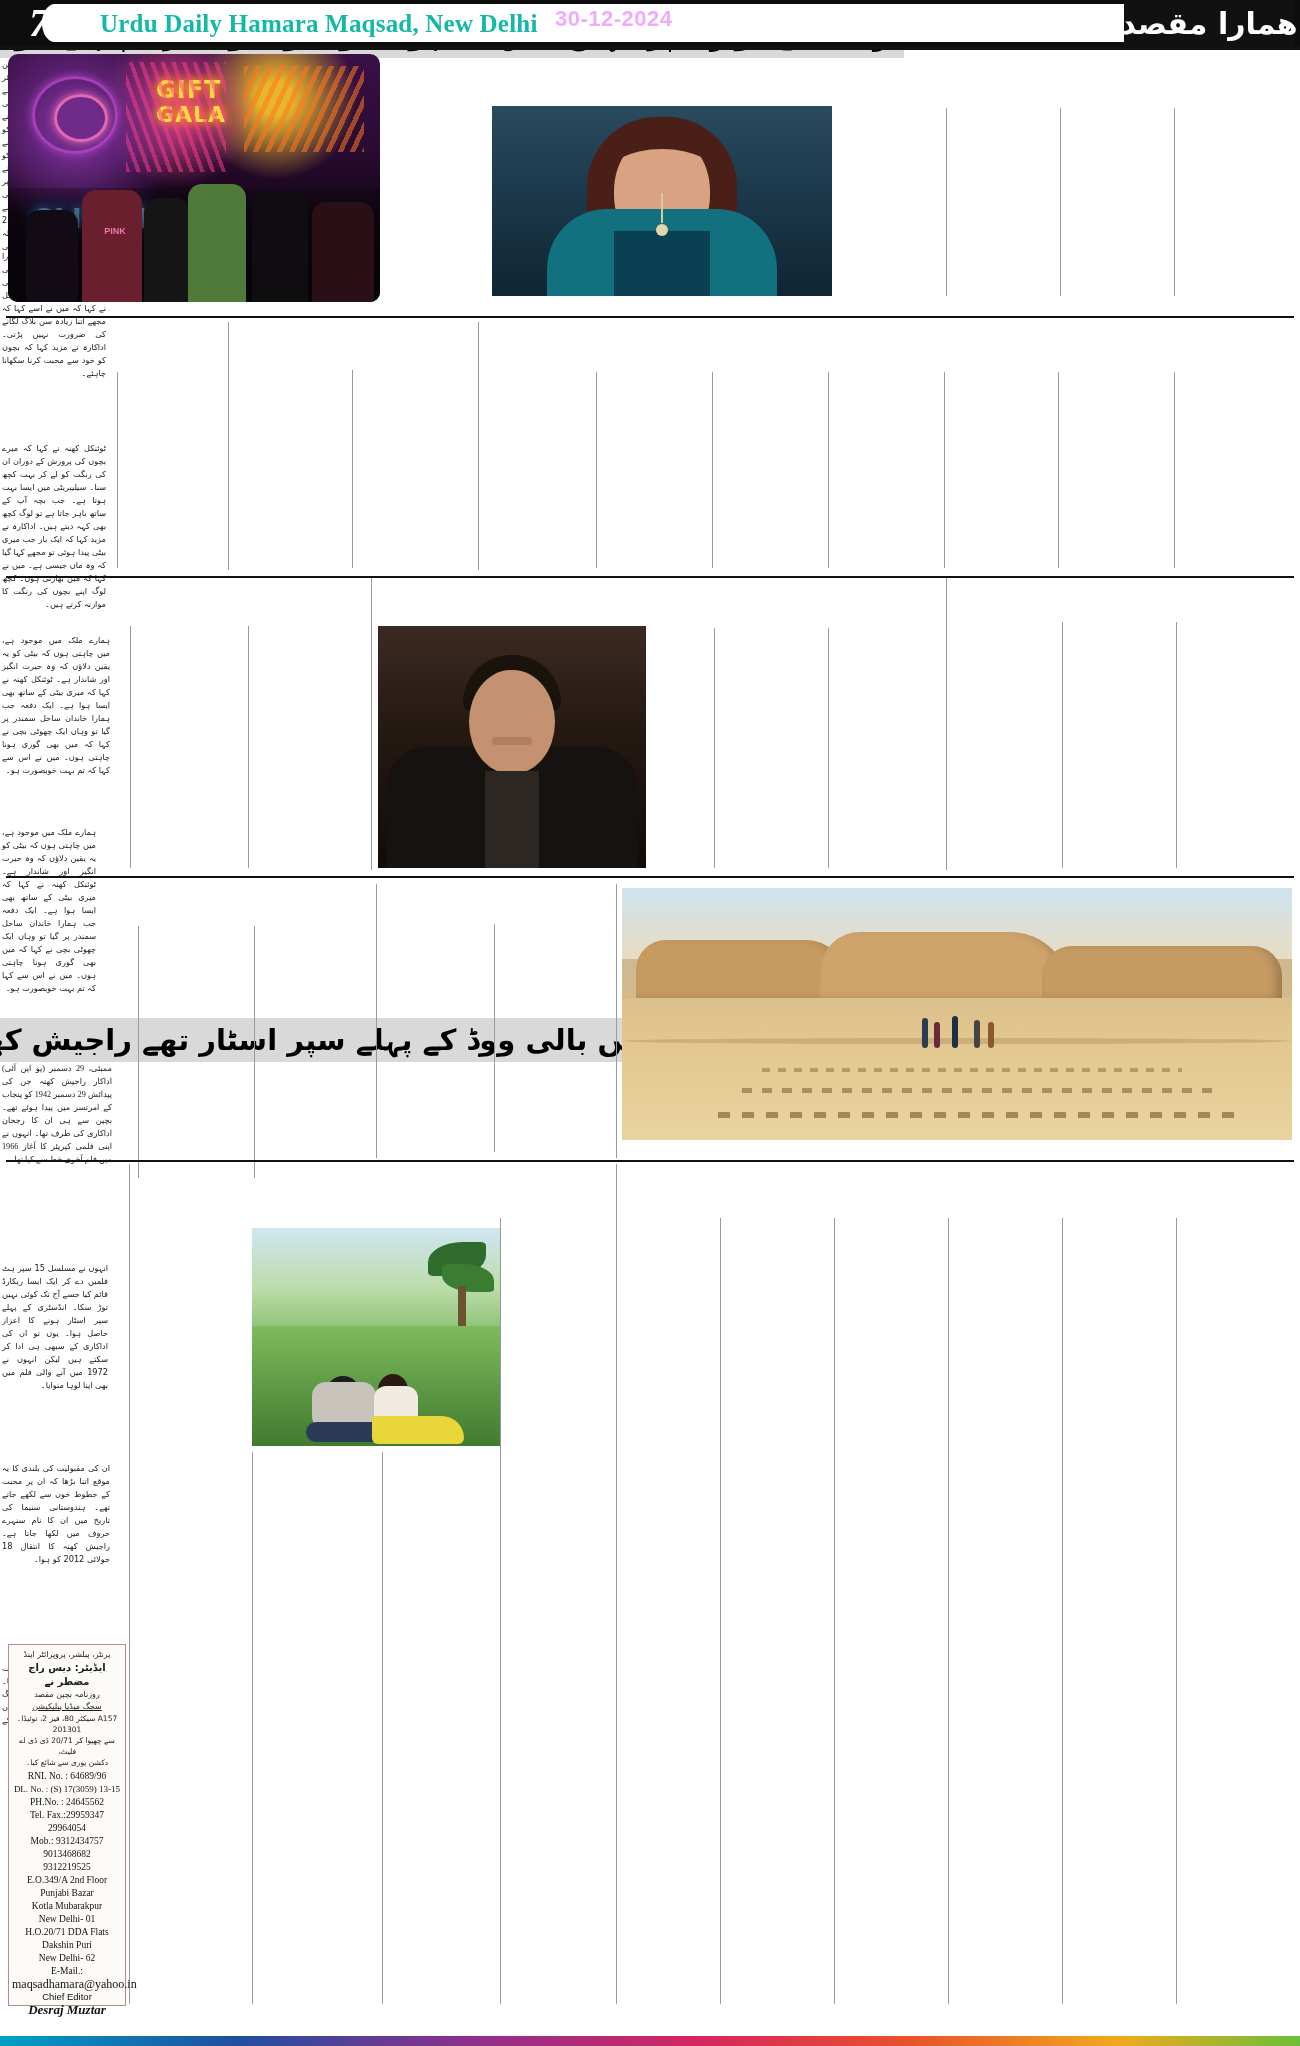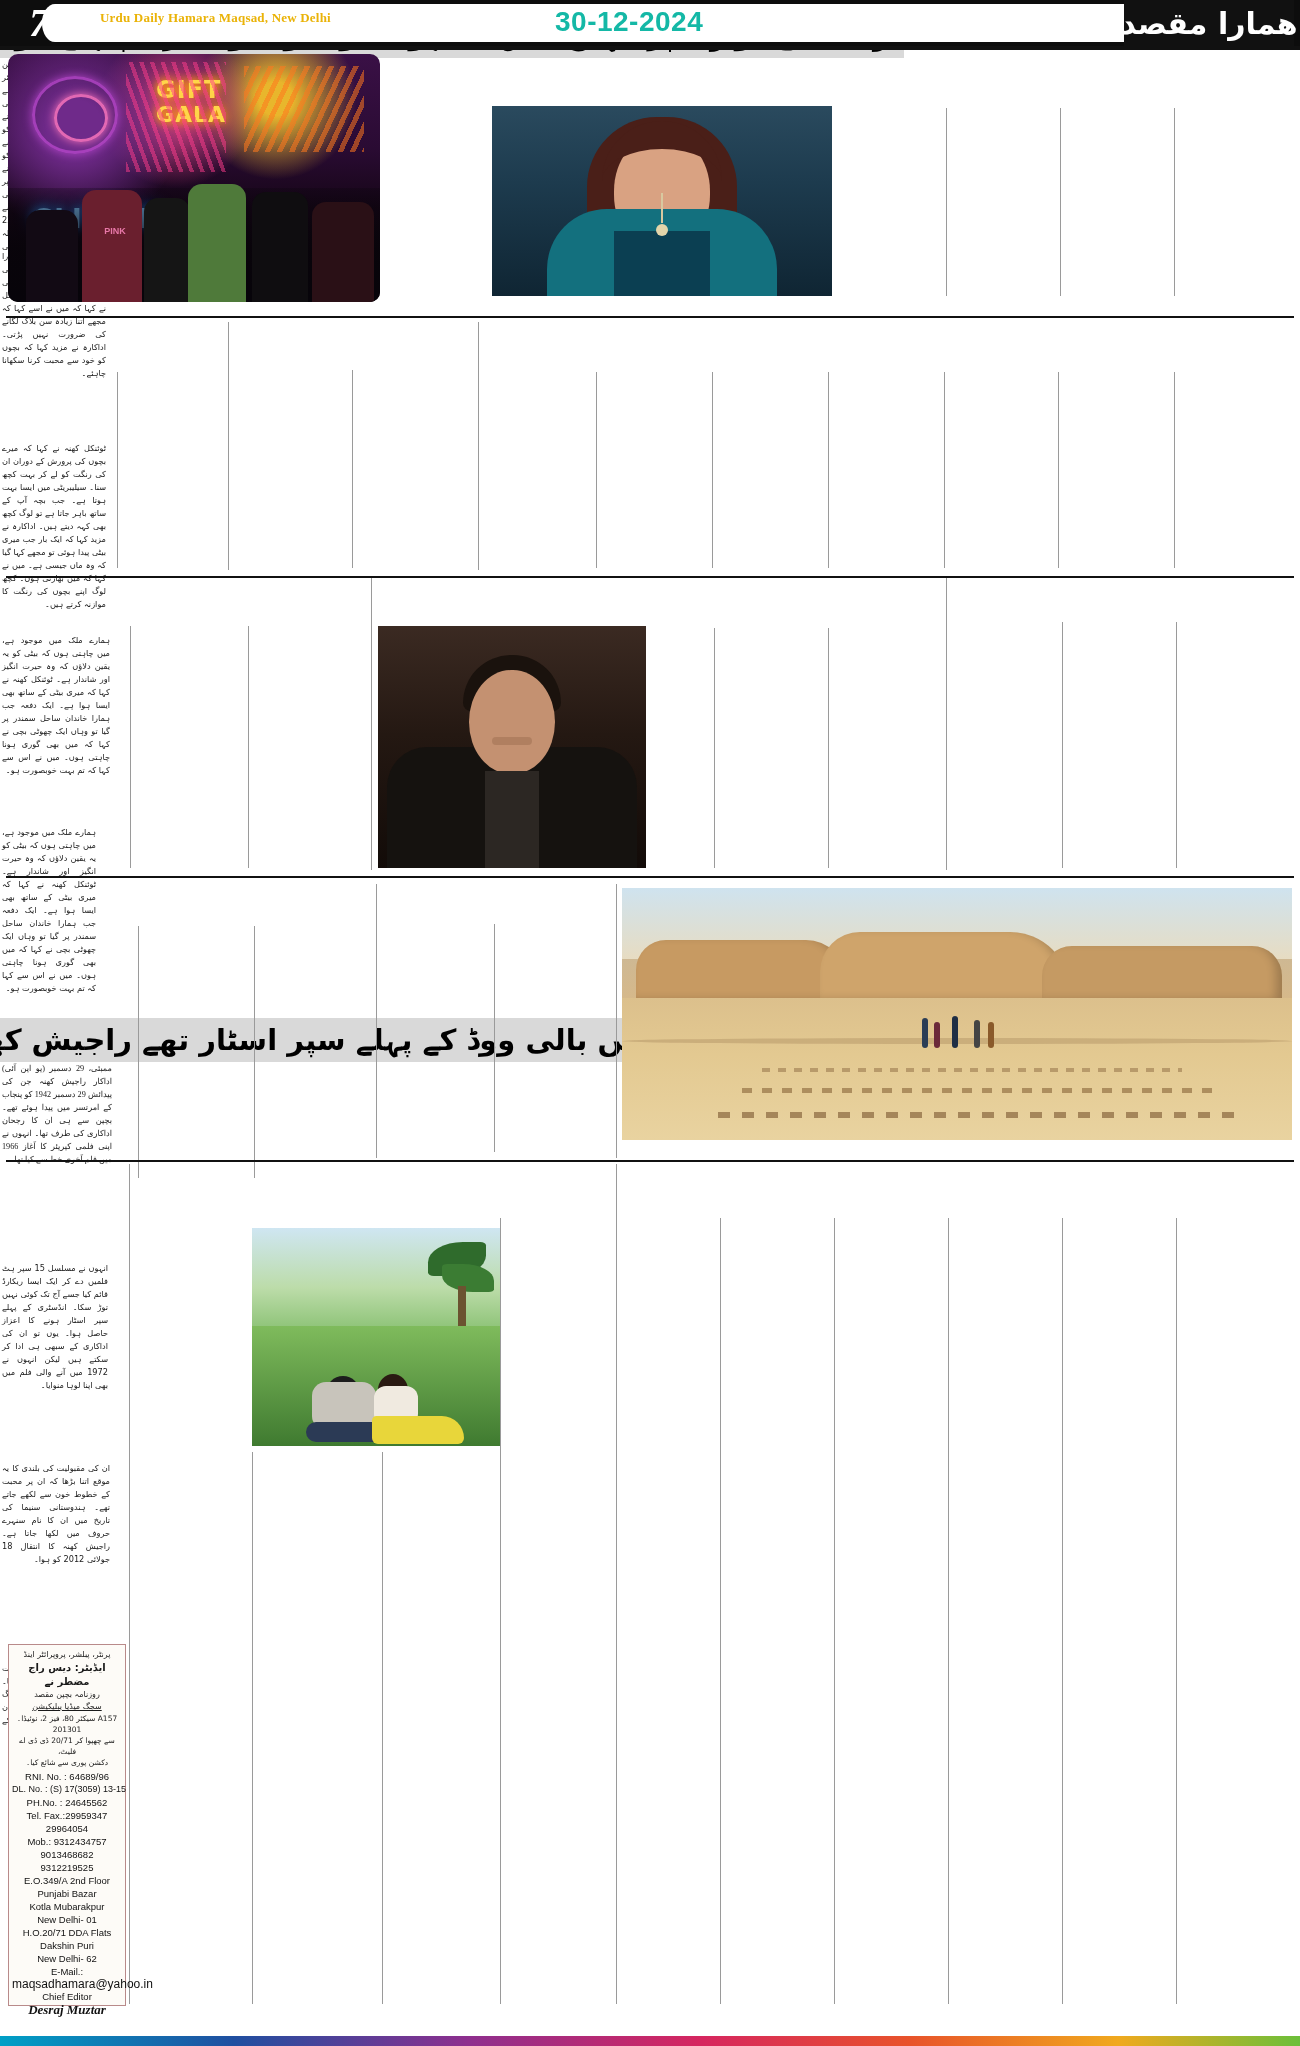--- a/index.html
+++ b/index.html
@@ -34,26 +34,26 @@
   }
   .page-number {
     position: absolute; left: 16px; top: 2px; width: 46px; height: 42px;
     color: #ffffff; font-family: "Liberation Serif", serif; font-weight: bold;
     font-size: 40px; line-height: 42px; text-align: center;
     font-style: italic;
   }
   .masthead-title {
     position: absolute; left: 100px; top: 10px;
     font-family: "Liberation Serif", serif; font-weight: bold;
-    font-size: 13px; color: #eab308; letter-spacing: .2px;
+    font-size: 25px; color: #14b8a6; letter-spacing: .2px;
   }
   .masthead-date {
     position: absolute; left: 555px; top: 6px;
     font-family: "Liberation Sans", sans-serif; font-weight: bold;
-    font-size: 28px; color: #14b8a6; letter-spacing: .5px;
+    font-size: 22px; color: #f0abfc; letter-spacing: .5px;
   }
   .masthead-logo {
     position: absolute; right: 6px; top: 0px; width: 170px; height: 46px;
     background: #111;
     display: flex; align-items: center; justify-content: center;
   }
   .logo-urdu {
     font-size: 30px; color: #fff; font-weight: bold;
     font-family: "DejaVu Sans", sans-serif; direction: rtl;
     letter-spacing: -1px; white-space: nowrap;
@@ -138,21 +138,21 @@
   .ph-couple { background: linear-gradient(180deg,#bfe0f0 0%, #9fcf7f 35%, #6fae53 70%, #4f8e3c 100%); }
   .grass{ position:absolute; left:0; bottom:0; width:100%; height:55%; background:linear-gradient(180deg,#7fbb5c,#3f7a30); }
   .palm{ position:absolute; background:#2e5f28; border-radius:50% 0; }
 
   
   .pub-box {
     position: absolute; border: 1px solid #b98a8a; background: #fdfbf7;
     text-align: center;
   }
   .pub-urdu { direction: rtl; font-family: "DejaVu Sans", sans-serif; color:#1a1a1a; }
-  .pub-line { font-family: Liberation Sans, sans-serif; font-size: 9.5px; color: #111; line-height: 13px; white-space: nowrap; }
+  .pub-line { font-family: Liberation Serif, serif; font-size: 9.5px; color: #111; line-height: 13px; white-space: nowrap; }
   .pub-chief { font-family: "Liberation Sans", sans-serif; font-size: 9.5px; color:#111; }
   .pub-editor { font-family: "Liberation Serif", serif; font-style: italic; font-weight: bold; font-size: 13px; color:#111; }
 
   .bottom-strip { position:absolute; left:0; bottom:0; width:1300px; height:10px;
     background: linear-gradient(90deg,#00a0c6 0%, #1f4fa0 18%, #8e2f8e 36%, #d6265f 54%, #e8532a 70%, #f0a91e 86%, #6bbf3a 100%); }
 </style>
 </head>
 <body>
 
 <div class="page">

